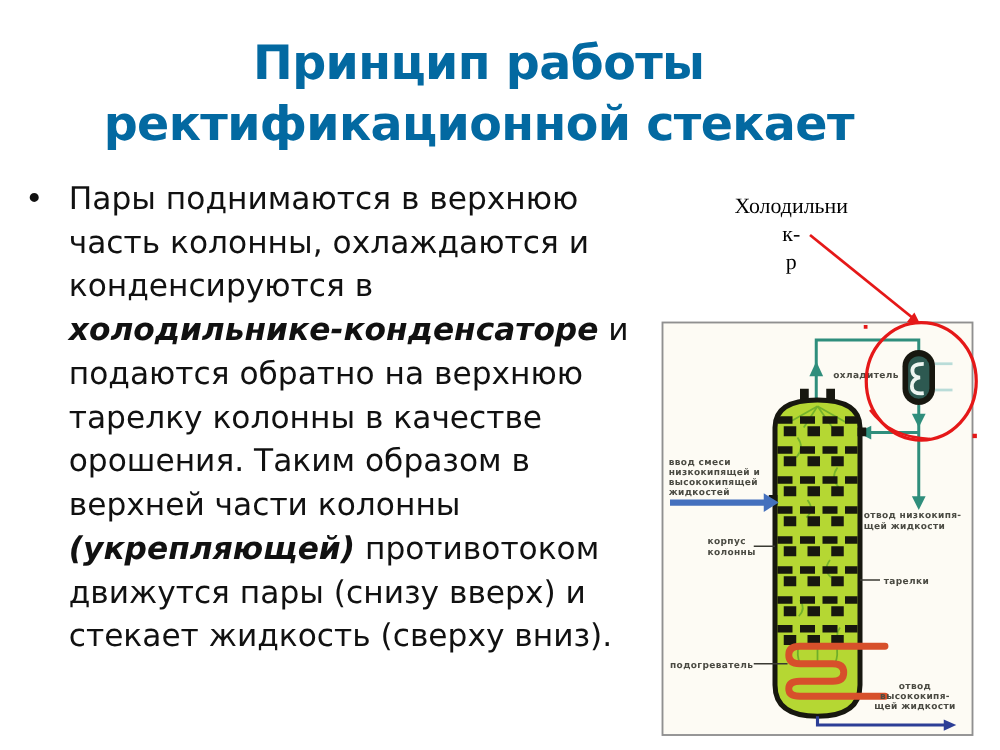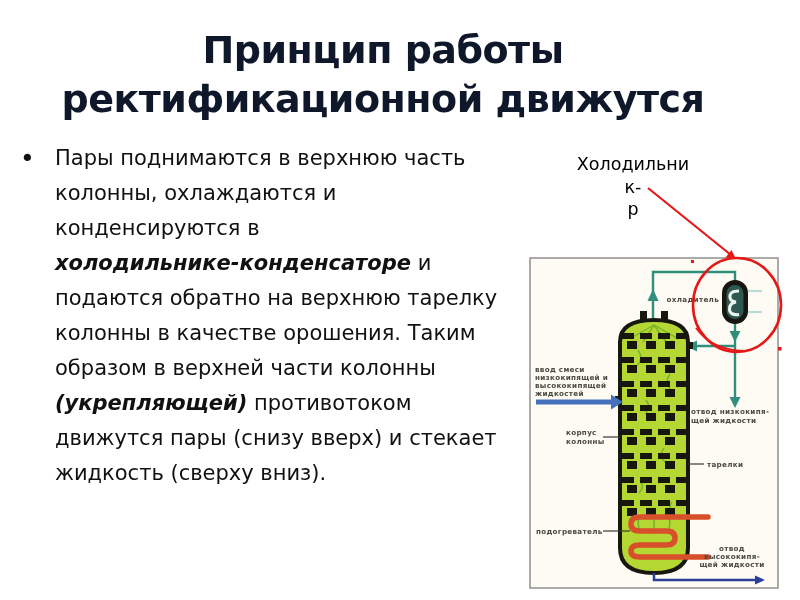--- a/index.html
+++ b/index.html
@@ -1,42 +1,42 @@
 <!DOCTYPE html>
 <html style="--pipe-teal: #2f8e7c; --column-green: #b5d733; --column-outline: #17170f; --streak-green: #6fae2a; --heater-red: #d7502b; --feed-blue: #4470bd; --outlet-navy: #2c3e96; --annotation-red: #e51818; --condenser-fill: #2d5951; --condenser-stub: #b9dcd8; --label-gray: #4b4b43; --panel-border: #909090; --panel-bg: #fdfbf4;"><head>
 <meta charset="utf-8">
 <style>
   html,body{margin:0;padding:0;}
   body{width:800px;height:600px;background:#ffffff;position:relative;overflow:hidden;
        font-family:"DejaVu Sans","Liberation Sans",sans-serif;}
   .slide{position:absolute;inset:0;background:#ffffff;}
 
   .title{position:absolute;top:26px;left:0;width:766px;text-align:center;
-         font-size:38px;font-weight:bold;color:#0f172a;line-height:49px;letter-spacing:-0.5px;}
+         font-size:38px;font-weight:bold;color:#0369a1;line-height:49px;letter-spacing:-0.5px;}
 
   .bullet-row{position:absolute;left:20px;top:141px;width:500px;display:flex;}
   .bullet-marker{width:35px;flex:0 0 35px;font-size:25px;line-height:35px;color:#111;}
-  .bullet-text{margin:0;width:465px;font-size:21px;line-height:35px;color:#111;}
+  .bullet-text{margin:0;width:465px;font-size:25px;line-height:35px;color:#111;}
   .bi{font-weight:bold;font-style:italic;white-space:nowrap;}
 
   .callout{position:absolute;left:558px;top:153px;width:150px;text-align:center;
-           font-size:17.5px;line-height:22.5px;color:#000;}
+           font-size:17.5px;line-height:22.5px;color:#000;font-family:Liberation Serif, serif;}
 
   svg.diagram{position:absolute;left:520px;top:150px;}
   svg text{font-family:"DejaVu Sans","Liberation Sans",sans-serif;font-size:7.2px;
            font-weight:bold;letter-spacing:0.3px;fill:var(--label-gray);}
 </style>
 </head>
 <body>
 
 <div class="slide">
 
   <div class="title">
     <div>Принцип работы</div>
-    <div>ректификационной движутся</div>
+    <div>ректификационной стекает</div>
   </div>
 
   <div class="bullet-row">
     <span class="bullet-marker">•</span>
     <p class="bullet-text"><span>Пары поднимаются в верхнюю часть колонны, охлаждаются и конденсируются в </span><span class="bi">холодильнике-конденсаторе</span><span> и подаются обратно на верхнюю тарелку колонны в качестве орошения. Таким образом в верхней части колонны </span><span class="bi">(укрепляющей)</span><span> противотоком движутся пары (снизу вверх) и стекает жидкость (сверху вниз).</span></p>
   </div>
 
   <div class="callout">
     <div>Холодильни</div>
     <div>к-</div>

